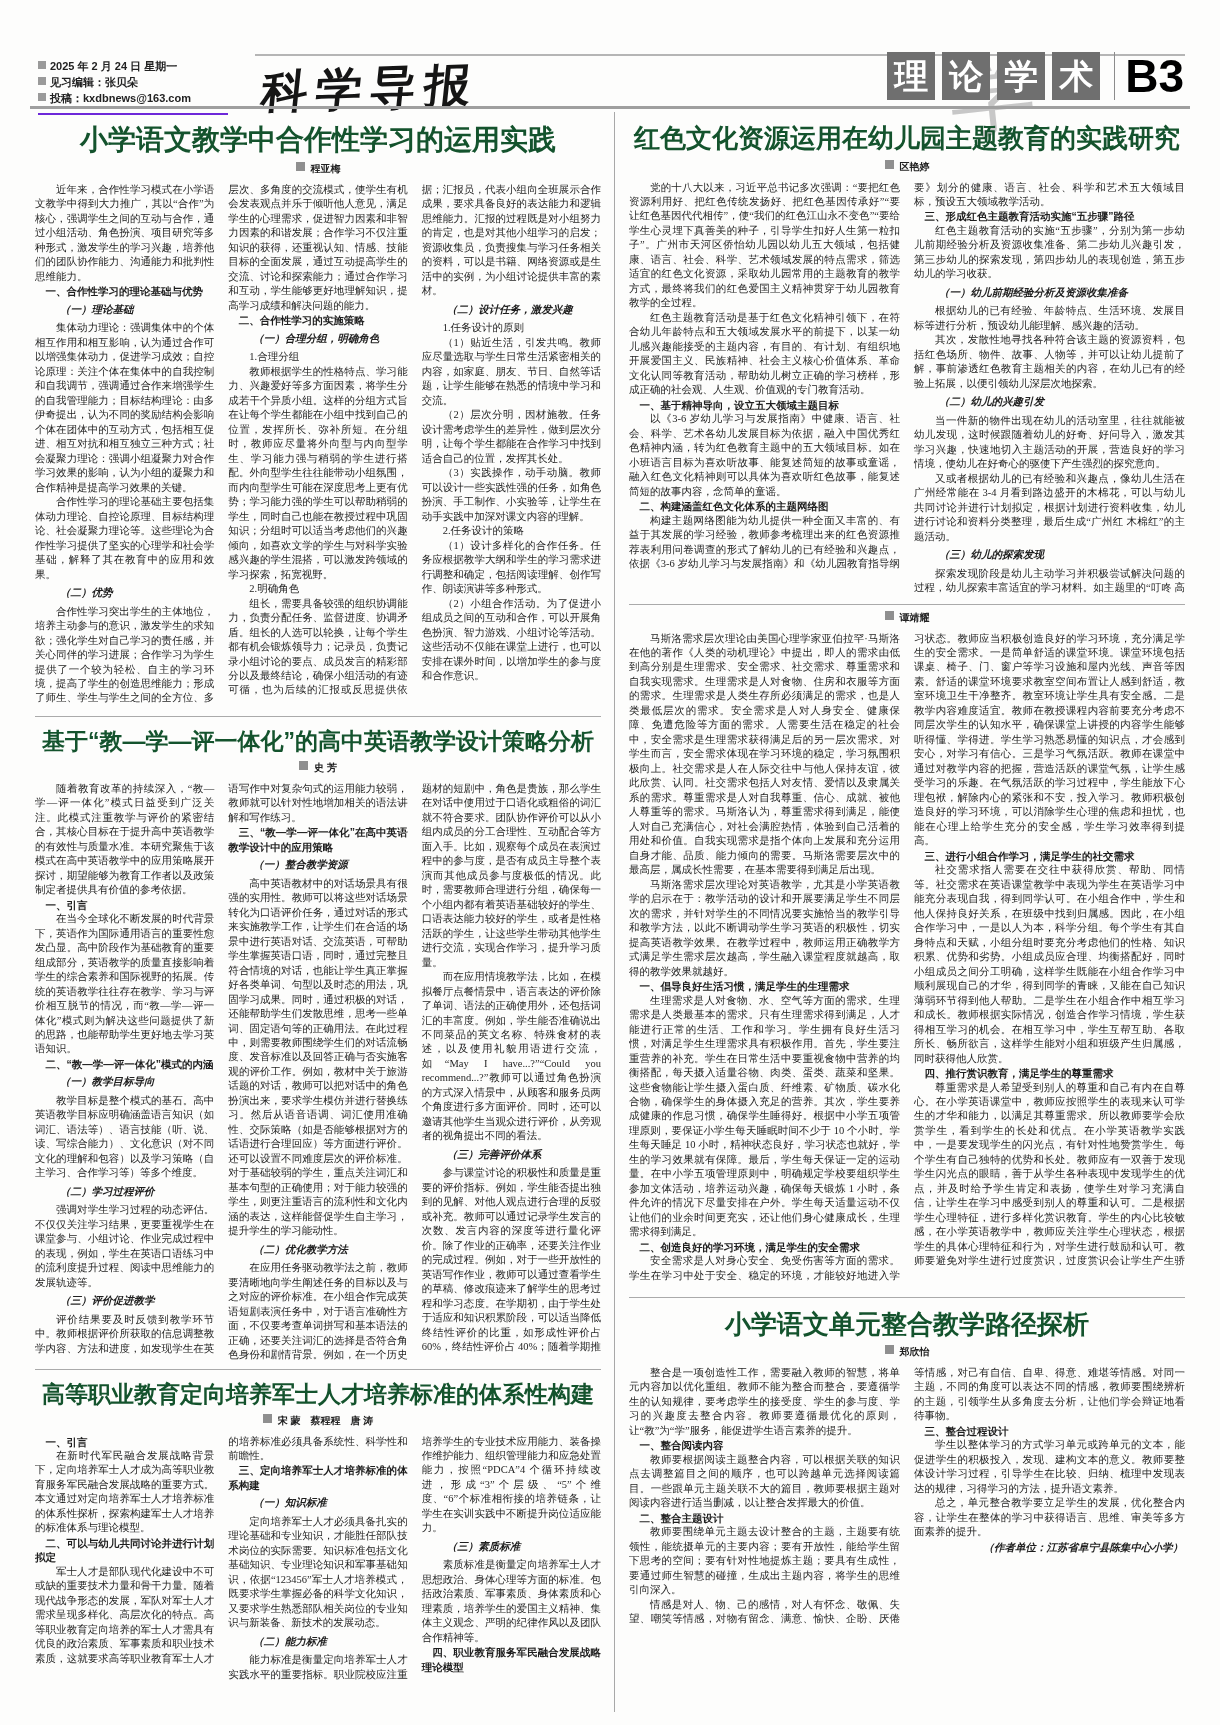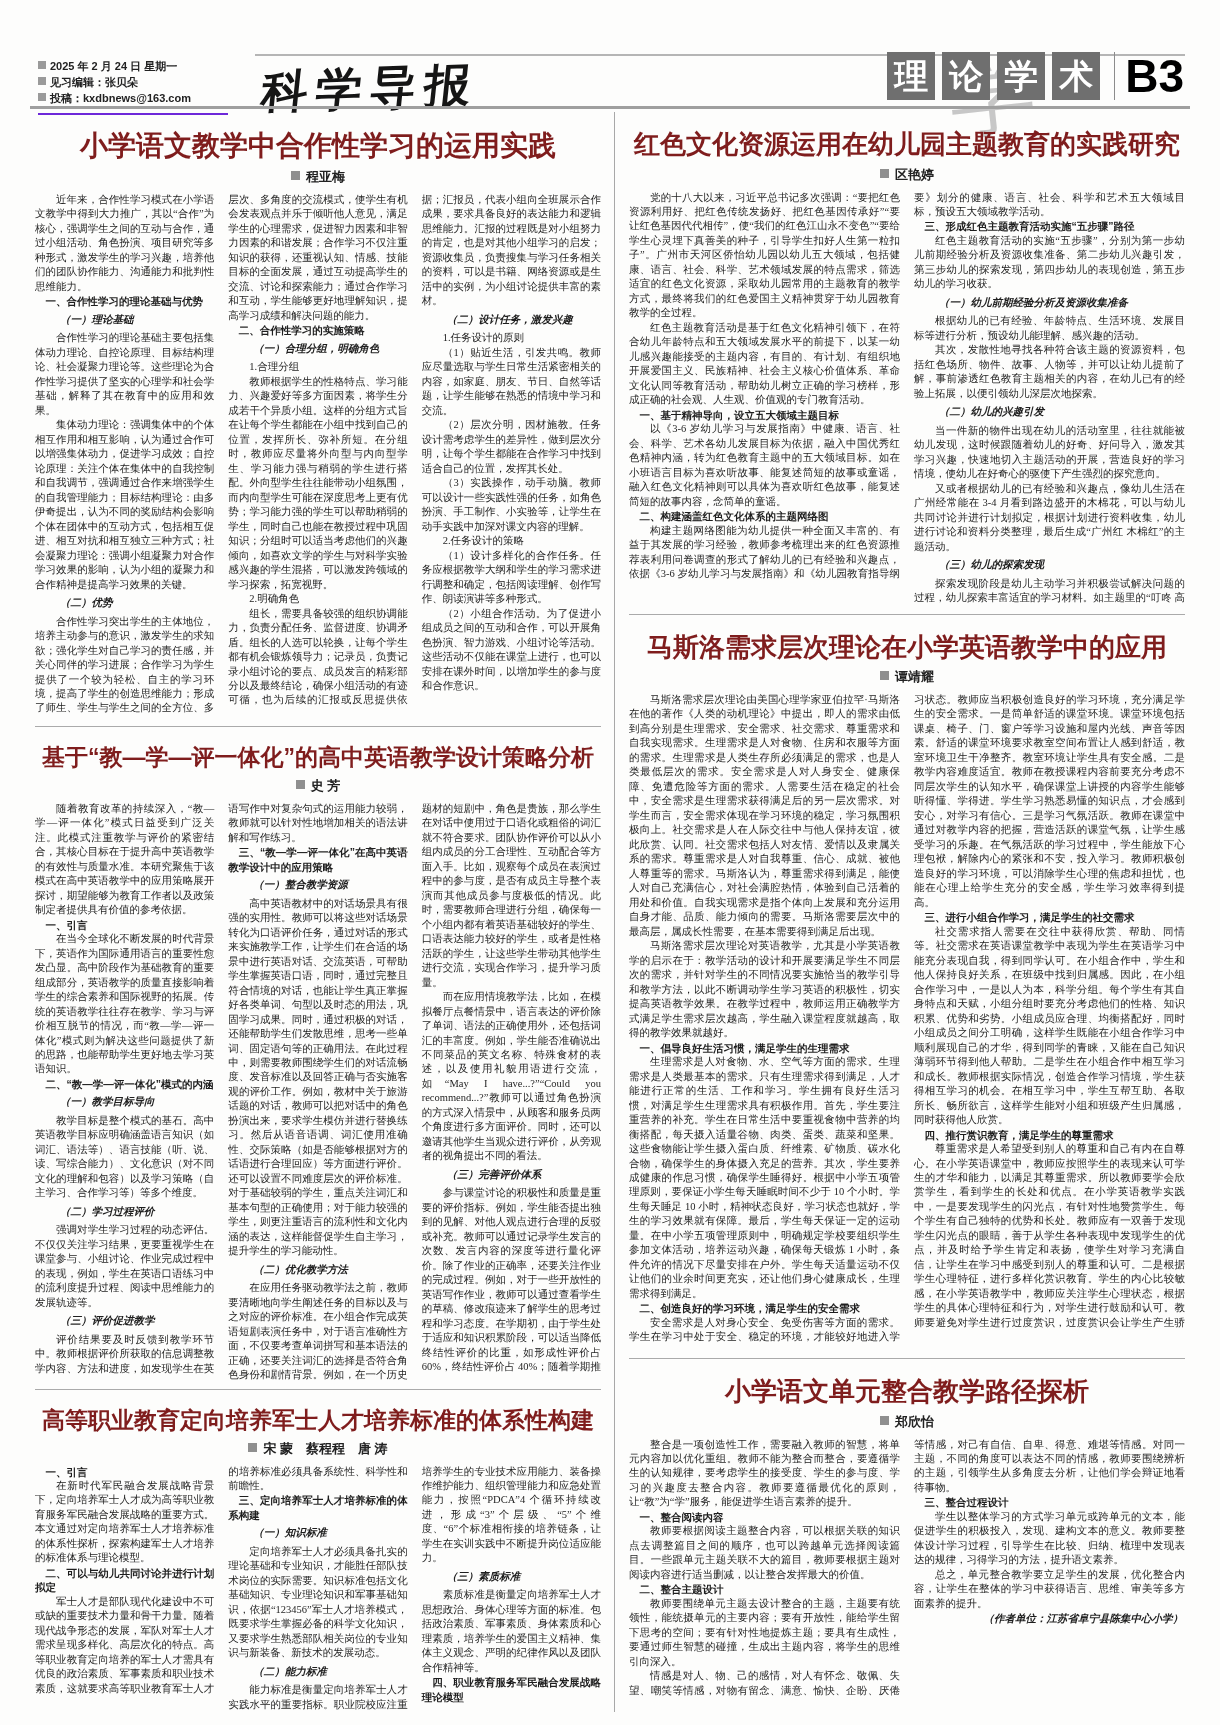--- a/index.html
+++ b/index.html
@@ -23,24 +23,24 @@
   .page-no{position:relative;z-index:1;display:inline-block;font-family:"Liberation Sans",sans-serif;font-weight:bold;
            font-size:46px;color:#000;margin-left:10px;padding-left:10px;border-left:1px solid #8c8c8c;vertical-align:middle;line-height:48px;}
   .hdr-botline{position:absolute;left:30px;top:88px;width:1160px;height:3px;background:#9f9f9f;}
   
   .main{position:absolute;top:112px;left:35px;width:1150px;height:1600px;display:flex;}
   .half{box-sizing:border-box;}
   .half-left{width:580px;padding-right:13px;border-right:1px solid #a8a8a8;}
   .half-right{width:570px;padding-left:14px;flex:1;}
   .h-divider{border:none;border-top:1px solid #aaa;margin:5px 0 6px 0;}
   
-  .a-title{text-align:center;font-family:"Liberation Sans","DejaVu Sans",sans-serif;font-weight:bold;color:#7f1d1d;
-           margin:16px 0 0 0;line-height:1.25;white-space:nowrap;}
+  .a-title{text-align:center;font-family:"Liberation Sans","DejaVu Sans",sans-serif;font-weight:bold;color:#14532d;
+           margin:10px 0 0 0;line-height:1.25;white-space:nowrap;}
   .t28{font-size:28px;} .t27{font-size:26px;} .t23{font-size:23px;} .t26{font-size:26px;} .t30{font-size:26px;}
-  .a-byline{text-align:center;font-family:"Liberation Sans",sans-serif;font-size:13px;font-weight:bold;margin:5px 0 7px 0;color:#222;}
+  .a-byline{text-align:center;font-family:"Liberation Sans",sans-serif;font-size:10px;font-weight:bold;margin:5px 0 7px 0;color:#222;}
   .a-byline .sq{width:9px;height:9px;background:#8f8f8f;margin-right:6px;}
   .a-body{column-gap:14px;column-fill:auto;overflow:hidden;text-align:justify;font-size:10.5px;line-height:1.38;color:#1e1e1e;}
   .cols3{column-count:3;}
   .cols2{column-count:2;}
   .b-p,.b-n{text-indent:2em;margin:0;}
   .b-h{font-family:"Liberation Sans","DejaVu Sans",sans-serif;font-weight:bold;text-indent:1em;margin:0;}
   .b-k{font-weight:bold;font-style:italic;text-indent:2em;margin:4px;}
   .b-end{font-family:"Liberation Sans",sans-serif;font-weight:bold;text-align:right;margin:0;padding-right:2px;font-style:italic;}
 </style>
 </head>
@@ -71,22 +71,22 @@
 
     <div class="half half-left">
 
       <div class="article">
         <h2 class="a-title t28">小学语文教学中合作性学习的运用实践</h2>
         <div class="a-byline"><span class="sq"></span><span>程亚梅</span></div>
         <div class="a-body cols3" style="height:528px;">
             <div class="b-p">近年来，合作性学习模式在小学语文教学中得到大力推广，其以“合作”为核心，强调学生之间的互动与合作，通过小组活动、角色扮演、项目研究等多种形式，激发学生的学习兴趣，培养他们的团队协作能力、沟通能力和批判性思维能力。</div>
             <div class="b-h">一、合作性学习的理论基础与优势</div>
             <div class="b-k">（一）理论基础</div>
+            <div class="b-p">集体动力理论：强调集体中的个体相互作用和相互影响，认为通过合作可以增强集体动力，促进学习成效；自控论原理：关注个体在集体中的自我控制和自我调节，强调通过合作来增强学生的自我管理能力；目标结构理论：由多伊奇提出，认为不同的奖励结构会影响个体在团体中的互动方式，包括相互促进、相互对抗和相互独立三种方式；社会凝聚力理论：强调小组凝聚力对合作学习效果的影响，认为小组的凝聚力和合作精神是提高学习效果的关键。</div>
             <div class="b-p">合作性学习的理论基础主要包括集体动力理论、自控论原理、目标结构理论、社会凝聚力理论等。这些理论为合作性学习提供了坚实的心理学和社会学基础，解释了其在教育中的应用和效果。</div>
-            <div class="b-p">集体动力理论：强调集体中的个体相互作用和相互影响，认为通过合作可以增强集体动力，促进学习成效；自控论原理：关注个体在集体中的自我控制和自我调节，强调通过合作来增强学生的自我管理能力；目标结构理论：由多伊奇提出，认为不同的奖励结构会影响个体在团体中的互动方式，包括相互促进、相互对抗和相互独立三种方式；社会凝聚力理论：强调小组凝聚力对合作学习效果的影响，认为小组的凝聚力和合作精神是提高学习效果的关键。</div>
             <div class="b-k">（二）优势</div>
             <div class="b-p">合作性学习突出学生的主体地位，培养主动参与的意识，激发学生的求知欲；强化学生对自己学习的责任感，并关心同伴的学习进展；合作学习为学生提供了一个较为轻松、自主的学习环境，提高了学生的创造思维能力；形成了师生、学生与学生之间的全方位、多层次、多角度的交流模式，使学生有机会发表观点并乐于倾听他人意见，满足学生的心理需求，促进智力因素和非智力因素的和谐发展；合作学习不仅注重知识的获得，还重视认知、情感、技能目标的全面发展，通过互动提高学生的交流、讨论和探索能力；通过合作学习和互动，学生能够更好地理解知识，提高学习成绩和解决问题的能力。</div>
             <div class="b-h">二、合作性学习的实施策略</div>
             <div class="b-k">（一）合理分组，明确角色</div>
             <div class="b-n">1.合理分组</div>
             <div class="b-p">教师根据学生的性格特点、学习能力、兴趣爱好等多方面因素，将学生分成若干个异质小组。这样的分组方式旨在让每个学生都能在小组中找到自己的位置，发挥所长、弥补所短。在分组时，教师应尽量将外向型与内向型学生、学习能力强与稍弱的学生进行搭配。外向型学生往往能带动小组氛围，而内向型学生可能在深度思考上更有优势；学习能力强的学生可以帮助稍弱的学生，同时自己也能在教授过程中巩固知识；分组时可以适当考虑他们的兴趣倾向，如喜欢文学的学生与对科学实验感兴趣的学生混搭，可以激发跨领域的学习探索，拓宽视野。</div>
             <div class="b-n">2.明确角色</div>
             <div class="b-p">组长，需要具备较强的组织协调能力，负责分配任务、监督进度、协调矛盾。组长的人选可以轮换，让每个学生都有机会锻炼领导力；记录员，负责记录小组讨论的要点、成员发言的精彩部分以及最终结论，确保小组活动的有迹可循，也为后续的汇报或反思提供依据；汇报员，代表小组向全班展示合作成果，要求具备良好的表达能力和逻辑思维能力。汇报的过程既是对小组努力的肯定，也是对其他小组学习的启发；资源收集员，负责搜集与学习任务相关的资料，可以是书籍、网络资源或是生活中的实例，为小组讨论提供丰富的素材。</div>
             <div class="b-k">（二）设计任务，激发兴趣</div>
             <div class="b-n">1.任务设计的原则</div>
@@ -172,21 +172,20 @@
             <div class="b-p">当一件新的物件出现在幼儿的活动室里，往往就能被幼儿发现，这时候跟随着幼儿的好奇、好问导入，激发其学习兴趣，快速地切入主题活动的开展，营造良好的学习情境，使幼儿在好奇心的驱使下产生强烈的探究意向。</div>
             <div class="b-p">又或者根据幼儿的已有经验和兴趣点，像幼儿生活在广州经常能在 3-4 月看到路边盛开的木棉花，可以与幼儿共同讨论并进行计划拟定，根据计划进行资料收集，幼儿进行讨论和资料分类整理，最后生成“广州红 木棉红”的主题活动。</div>
             <div class="b-k">（三）幼儿的探索发现</div>
             <div class="b-p">探索发现阶段是幼儿主动学习并积极尝试解决问题的过程，幼儿探索丰富适宜的学习材料。如主题里的“叮咚 高铁来了”活动，因为幼儿园就在广州东站附近，在幼儿园的二楼就能时常看到各种高铁驶过，这就给了幼儿探索的空间。高铁的外形特征，高铁是怎么开那么快的，高铁是由哪些部分组成的，幼儿们都进行了深入的探讨。</div>
           </div>
       </div>
 
       <hr class="h-divider">
 
       <div class="article">
-        <h2 class="a-title t26">马斯洛需求层次理论在小学英语教学中的应用</h2>
         <div class="a-byline"><span class="sq"></span><span>谭靖耀</span></div>
         <div class="a-body cols2" style="height:660px;">
             <div class="b-p">马斯洛需求层次理论由美国心理学家亚伯拉罕·马斯洛在他的著作《人类的动机理论》中提出，即人的需求由低到高分别是生理需求、安全需求、社交需求、尊重需求和自我实现需求。生理需求是人对食物、住房和衣服等方面的需求。生理需求是人类生存所必须满足的需求，也是人类最低层次的需求。安全需求是人对人身安全、健康保障、免遭危险等方面的需求。人需要生活在稳定的社会中，安全需求是生理需求获得满足后的另一层次需求。对学生而言，安全需求体现在学习环境的稳定，学习氛围积极向上。社交需求是人在人际交往中与他人保持友谊，彼此欣赏、认同。社交需求包括人对友情、爱情以及隶属关系的需求。尊重需求是人对自我尊重、信心、成就、被他人尊重等的需求。马斯洛认为，尊重需求得到满足，能使人对自己充满信心，对社会满腔热情，体验到自己活着的用处和价值。自我实现需求是指个体向上发展和充分运用自身才能、品质、能力倾向的需要。马斯洛需要层次中的最高层，属成长性需要，在基本需要得到满足后出现。</div>
             <div class="b-p">马斯洛需求层次理论对英语教学，尤其是小学英语教学的启示在于：教学活动的设计和开展要满足学生不同层次的需求，并针对学生的不同情况要实施恰当的教学引导和教学方法，以此不断调动学生学习英语的积极性，切实提高英语教学效果。在教学过程中，教师运用正确教学方式满足学生需求层次越高，学生融入课堂程度就越高，取得的教学效果就越好。</div>
             <div class="b-h">一、倡导良好生活习惯，满足学生的生理需求</div>
             <div class="b-p">生理需求是人对食物、水、空气等方面的需求。生理需求是人类最基本的需求。只有生理需求得到满足，人才能进行正常的生活、工作和学习。学生拥有良好生活习惯，对满足学生生理需求具有积极作用。首先，学生要注重营养的补充。学生在日常生活中要重视食物中营养的均衡搭配，每天摄入适量谷物、肉类、蛋类、蔬菜和坚果。这些食物能让学生摄入蛋白质、纤维素、矿物质、碳水化合物，确保学生的身体摄入充足的营养。其次，学生要养成健康的作息习惯，确保学生睡得好。根据中小学五项管理原则，要保证小学生每天睡眠时间不少于 10 个小时。学生每天睡足 10 小时，精神状态良好，学习状态也就好，学生的学习效果就有保障。最后，学生每天保证一定的运动量。在中小学五项管理原则中，明确规定学校要组织学生参加文体活动，培养运动兴趣，确保每天锻炼 1 小时，条件允许的情况下尽量安排在户外。学生每天适量运动不仅让他们的业余时间更充实，还让他们身心健康成长，生理需求得到满足。</div>
             <div class="b-h">二、创造良好的学习环境，满足学生的安全需求</div>
             <div class="b-p">安全需求是人对身心安全、免受伤害等方面的需求。学生在学习中处于安全、稳定的环境，才能较好地进入学习状态。教师应当积极创造良好的学习环境，充分满足学生的安全需求。一是简单舒适的课堂环境。课堂环境包括课桌、椅子、门、窗户等学习设施和屋内光线、声音等因素。舒适的课堂环境要求教室空间布置让人感到舒适，教室环境卫生干净整齐。教室环境让学生具有安全感。二是教学内容难度适宜。教师在教授课程内容前要充分考虑不同层次学生的认知水平，确保课堂上讲授的内容学生能够听得懂、学得进。学生学习熟悉易懂的知识点，才会感到安心，对学习有信心。三是学习气氛活跃。教师在课堂中通过对教学内容的把握，营造活跃的课堂气氛，让学生感受学习的乐趣。在气氛活跃的学习过程中，学生能放下心理包袱，解除内心的紧张和不安，投入学习。教师积极创造良好的学习环境，可以消除学生心理的焦虑和担忧，也能在心理上给学生充分的安全感，学生学习效率得到提高。</div>
             <div class="b-h">三、进行小组合作学习，满足学生的社交需求</div>
             <div class="b-p">社交需求指人需要在交往中获得欣赏、帮助、同情等。社交需求在英语课堂教学中表现为学生在英语学习中能充分表现自我，得到同学认可。在小组合作中，学生和他人保持良好关系，在班级中找到归属感。因此，在小组合作学习中，一是以人为本，科学分组。每个学生有其自身特点和天赋，小组分组时要充分考虑他们的性格、知识积累、优势和劣势。小组成员应合理、均衡搭配好，同时小组成员之间分工明确，这样学生既能在小组合作学习中顺利展现自己的才华，得到同学的青睐，又能在自己知识薄弱环节得到他人帮助。二是学生在小组合作中相互学习和成长。教师根据实际情况，创造合作学习情境，学生获得相互学习的机会。在相互学习中，学生互帮互助、各取所长、畅所欲言，这样学生能对小组和班级产生归属感，同时获得他人欣赏。</div>

